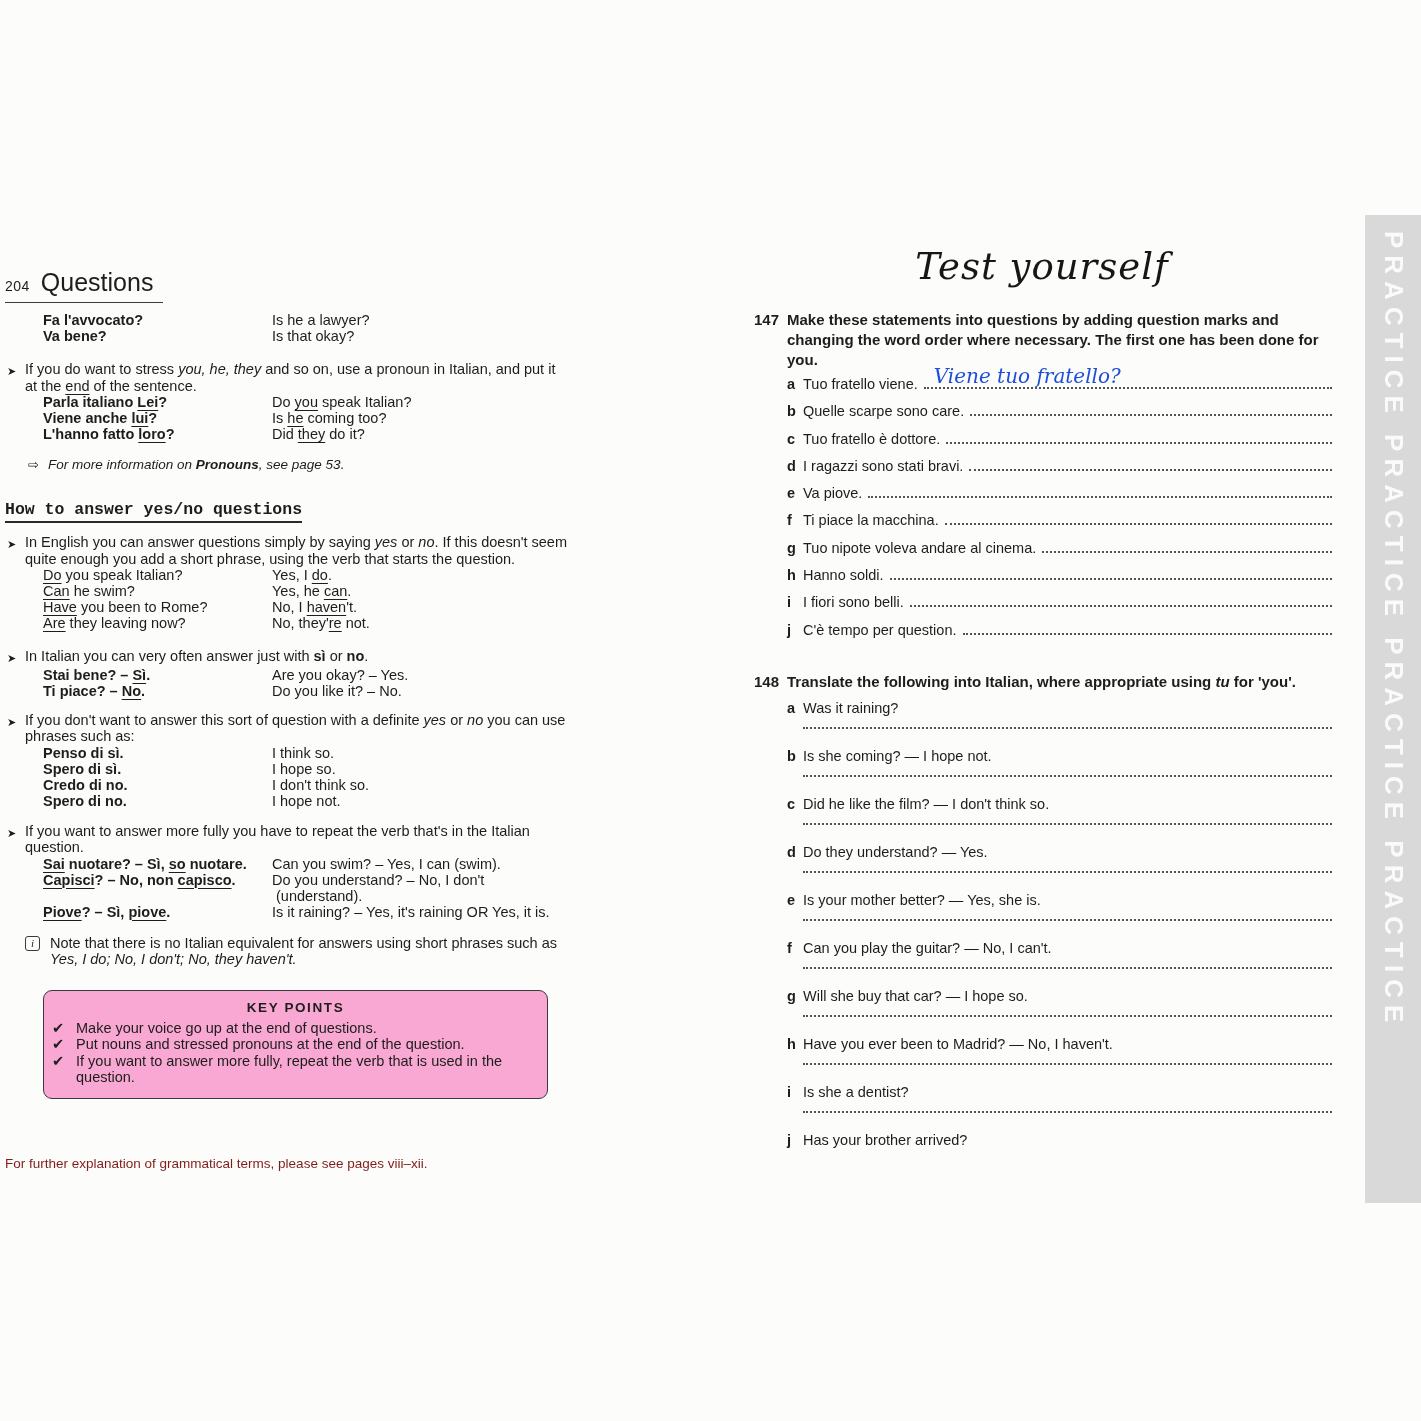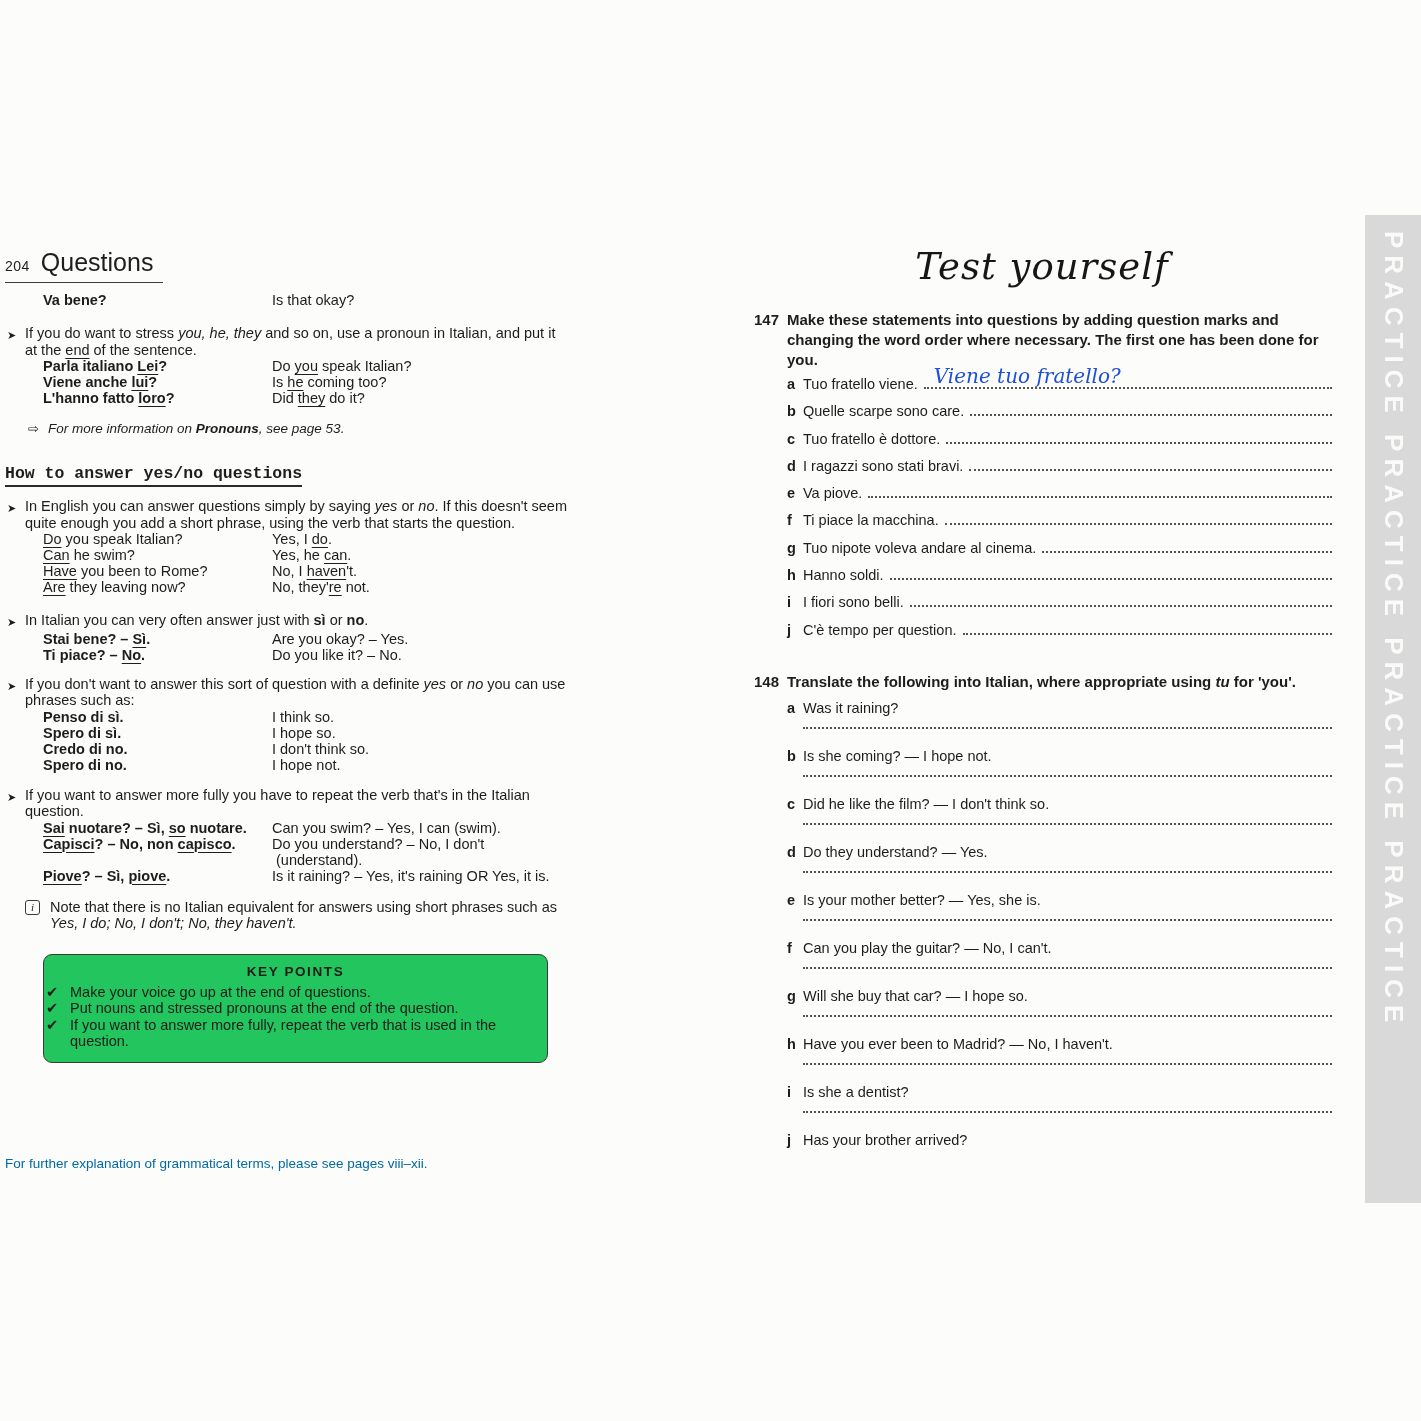--- a/index.html
+++ b/index.html
@@ -11,21 +11,21 @@
     font-family:"Liberation Sans", sans-serif;
     color:#1d1d1b;
     overflow:hidden;
   }
   u { text-decoration-thickness:1px; text-underline-offset:2.5px; }
 
   
   .left-page { position:absolute; left:5px; top:248px; width:562px; }
   .lp-title { display:inline-flex; align-items:baseline; border-bottom:1.6px solid #3c3c3a; padding:0 10px 5px 0; }
   .lp-title .pagenum { font-size:14px; letter-spacing:.5px; margin-right:11px; }
-  .lp-title .chap { font-size:25px; }
+  .lp-title .chap { font-size:25px;margin-top:20px; }
   .example-row { display:flex; padding-left:38px; font-size:14.5px; line-height:16px; }
   .example-row .col1 { width:229px; flex:none; font-weight:bold; }
   .example-row .col2 { flex:1; }
   .ex-group { margin-top:0; }
   .intro-ex { margin-top:9px; }
   .bullet { display:flex; padding-left:2px; font-size:14.5px; line-height:16.5px; }
   .bullet .arrow { width:18px; flex:none; font-size:11px; padding-top:2px; }
   .bullet .btext { flex:1; }
   .b1 { margin-top:17px; }
   .tip-row { display:flex; padding-left:23px; margin-top:15px; font-size:13.5px; font-style:italic; line-height:16px; }
@@ -35,26 +35,26 @@
   .b2 { margin-top:15px; }
   .b3 { margin-top:17px; }
   .b4 { margin-top:13px; }
   .b5 { margin-top:14px; }
   .note-row { display:flex; padding-left:20px; margin-top:15px; font-size:14.5px; line-height:16.5px; }
   .note-icon { width:15px; height:15px; flex:none; border:1.5px solid #3a3a38; border-radius:3px;
                font-size:11px; font-style:italic; font-family:"Liberation Serif",serif;
                text-align:center; line-height:13px; margin-right:10px; margin-top:1px; }
   .note-text { flex:1; }
   .keybox { margin-left:38px; margin-top:22px; width:505px; border:1.6px solid #3a3a38;
-            border-radius:9px; background:#22c55e; padding:9px 2px 12px; }
+            border-radius:9px; background:#f9a8d4; padding:9px 8px 12px; }
   .keybox .kp-head { text-align:center; font-size:13.5px; font-weight:bold; letter-spacing:1.6px; margin-bottom:5px; }
   .kp-row { display:flex; font-size:14.5px; line-height:16.5px; }
   .kp-row .check { width:24px; flex:none; }
   .kp-row .kp-text { flex:1; }
-  .footer { position:absolute; left:5px; top:1156px; font-size:13.5px; color:#0369a1; }
+  .footer { position:absolute; left:5px; top:1156px; font-size:13.5px; color:#7f1d1d; }
 
   
   .right-page { position:absolute; left:752px; top:245px; width:580px; }
   .ty-title { text-align:center; font-family:"DejaVu Serif", serif; font-style:italic;
               font-size:37px; line-height:44px; letter-spacing:1px; color:#181613; }
   .ex-header { display:flex; margin-top:21px; font-size:15px; font-weight:bold; line-height:20px; }
   .ex-header .ex-num { width:35px; flex:none; padding-left:2px; }
   .ex-header .ex-instr { flex:1; }
   .ex-header.h148 { margin-top:23px; }
   .items-147 { margin-top:6px; }
@@ -84,20 +84,24 @@
 
   <div class="left-page">
 
     <div class="lp-title">
       <span class="pagenum">204</span>
       <span class="chap">Questions</span>
     </div>
 
     <div class="ex-group intro-ex">
       <div class="example-row">
+        <span class="col1">Fa l'avvocato?</span>
+        <span class="col2">Is he a lawyer?</span>
+      </div>
+      <div class="example-row">
         <span class="col1">Va bene?</span>
         <span class="col2">Is that okay?</span>
       </div>
     </div>
 
     <div class="bullet b1">
       <span class="arrow">➤</span>
       <span class="btext">If you do want to stress <i>you, he, they</i> and so on, use a pronoun in Italian, and put it at the <u>end</u> of the sentence.</span>
     </div>
 

